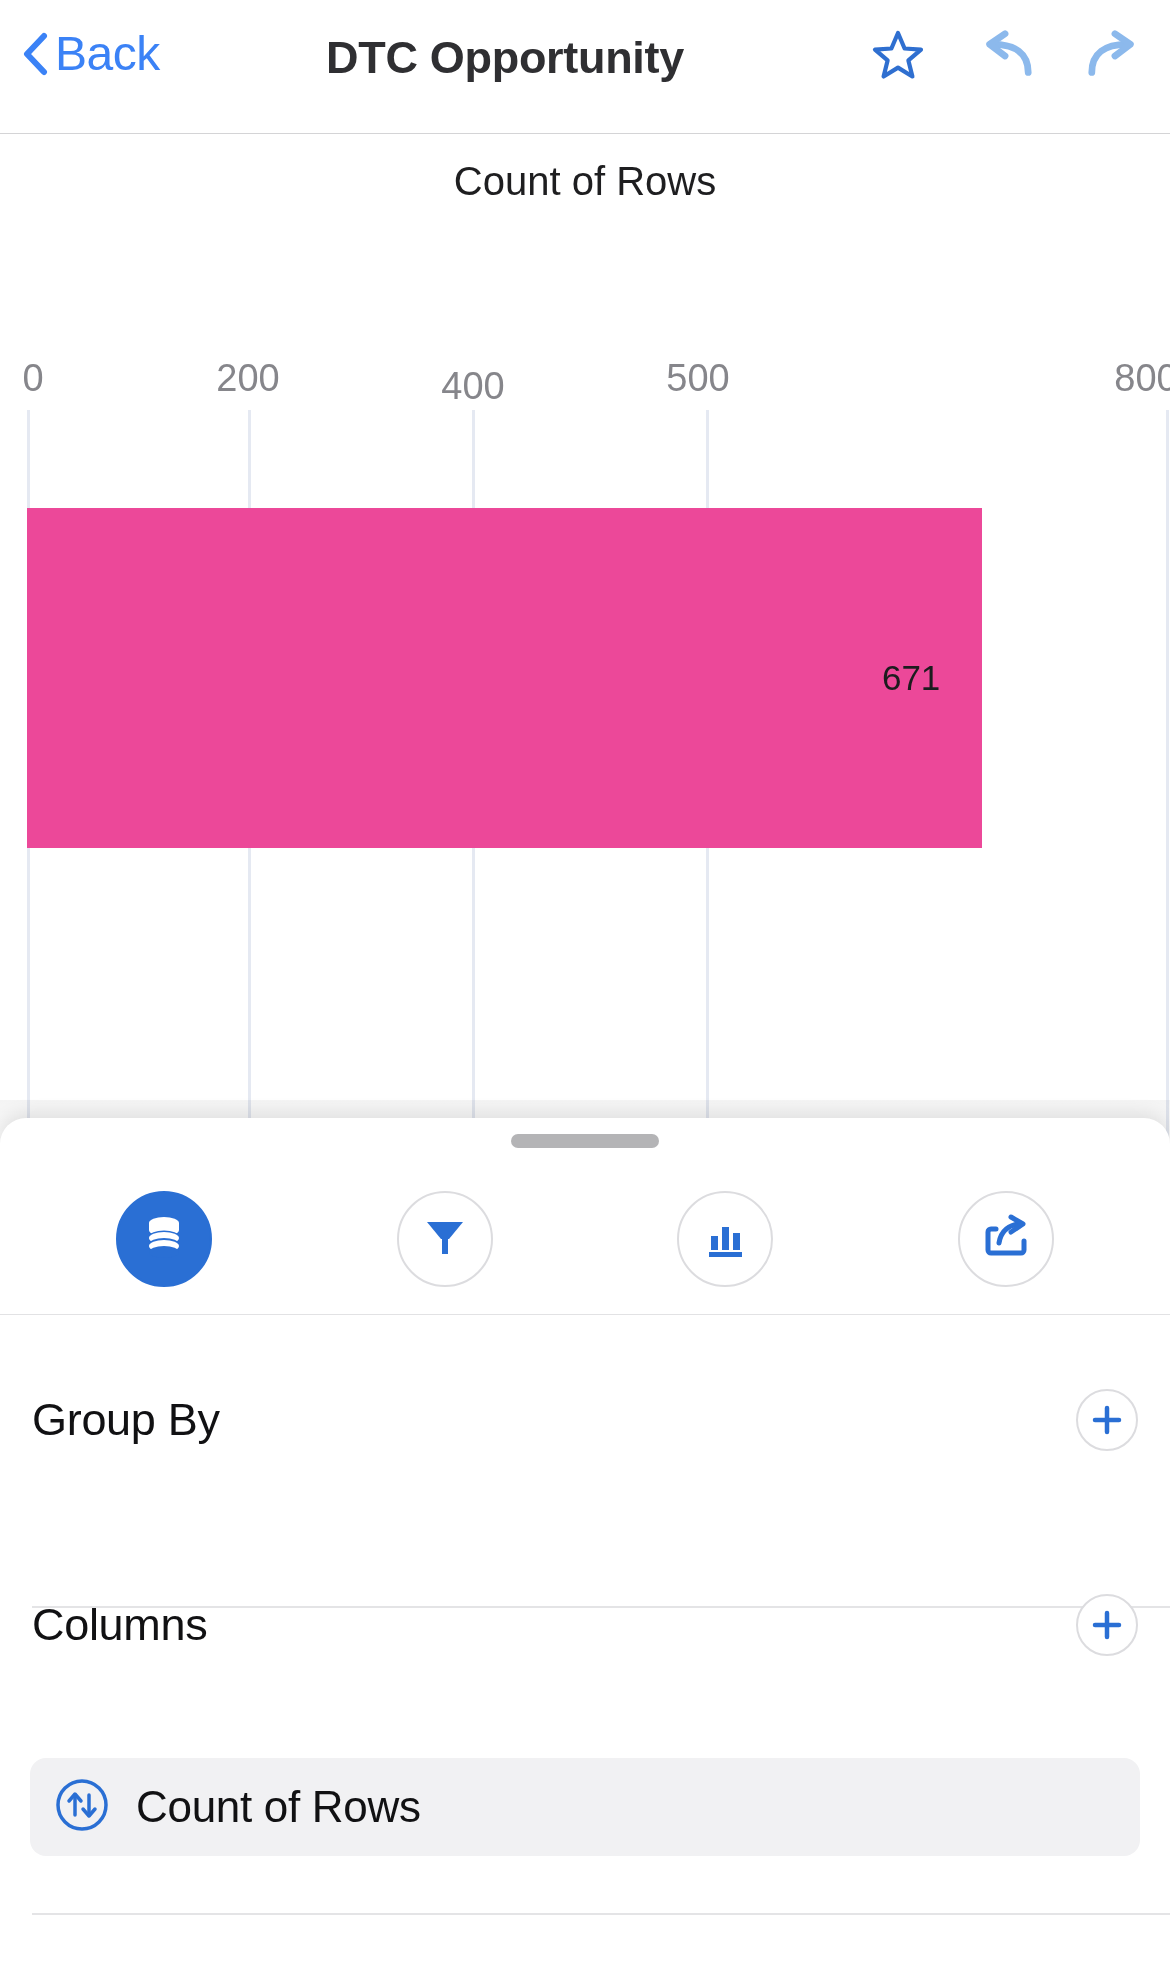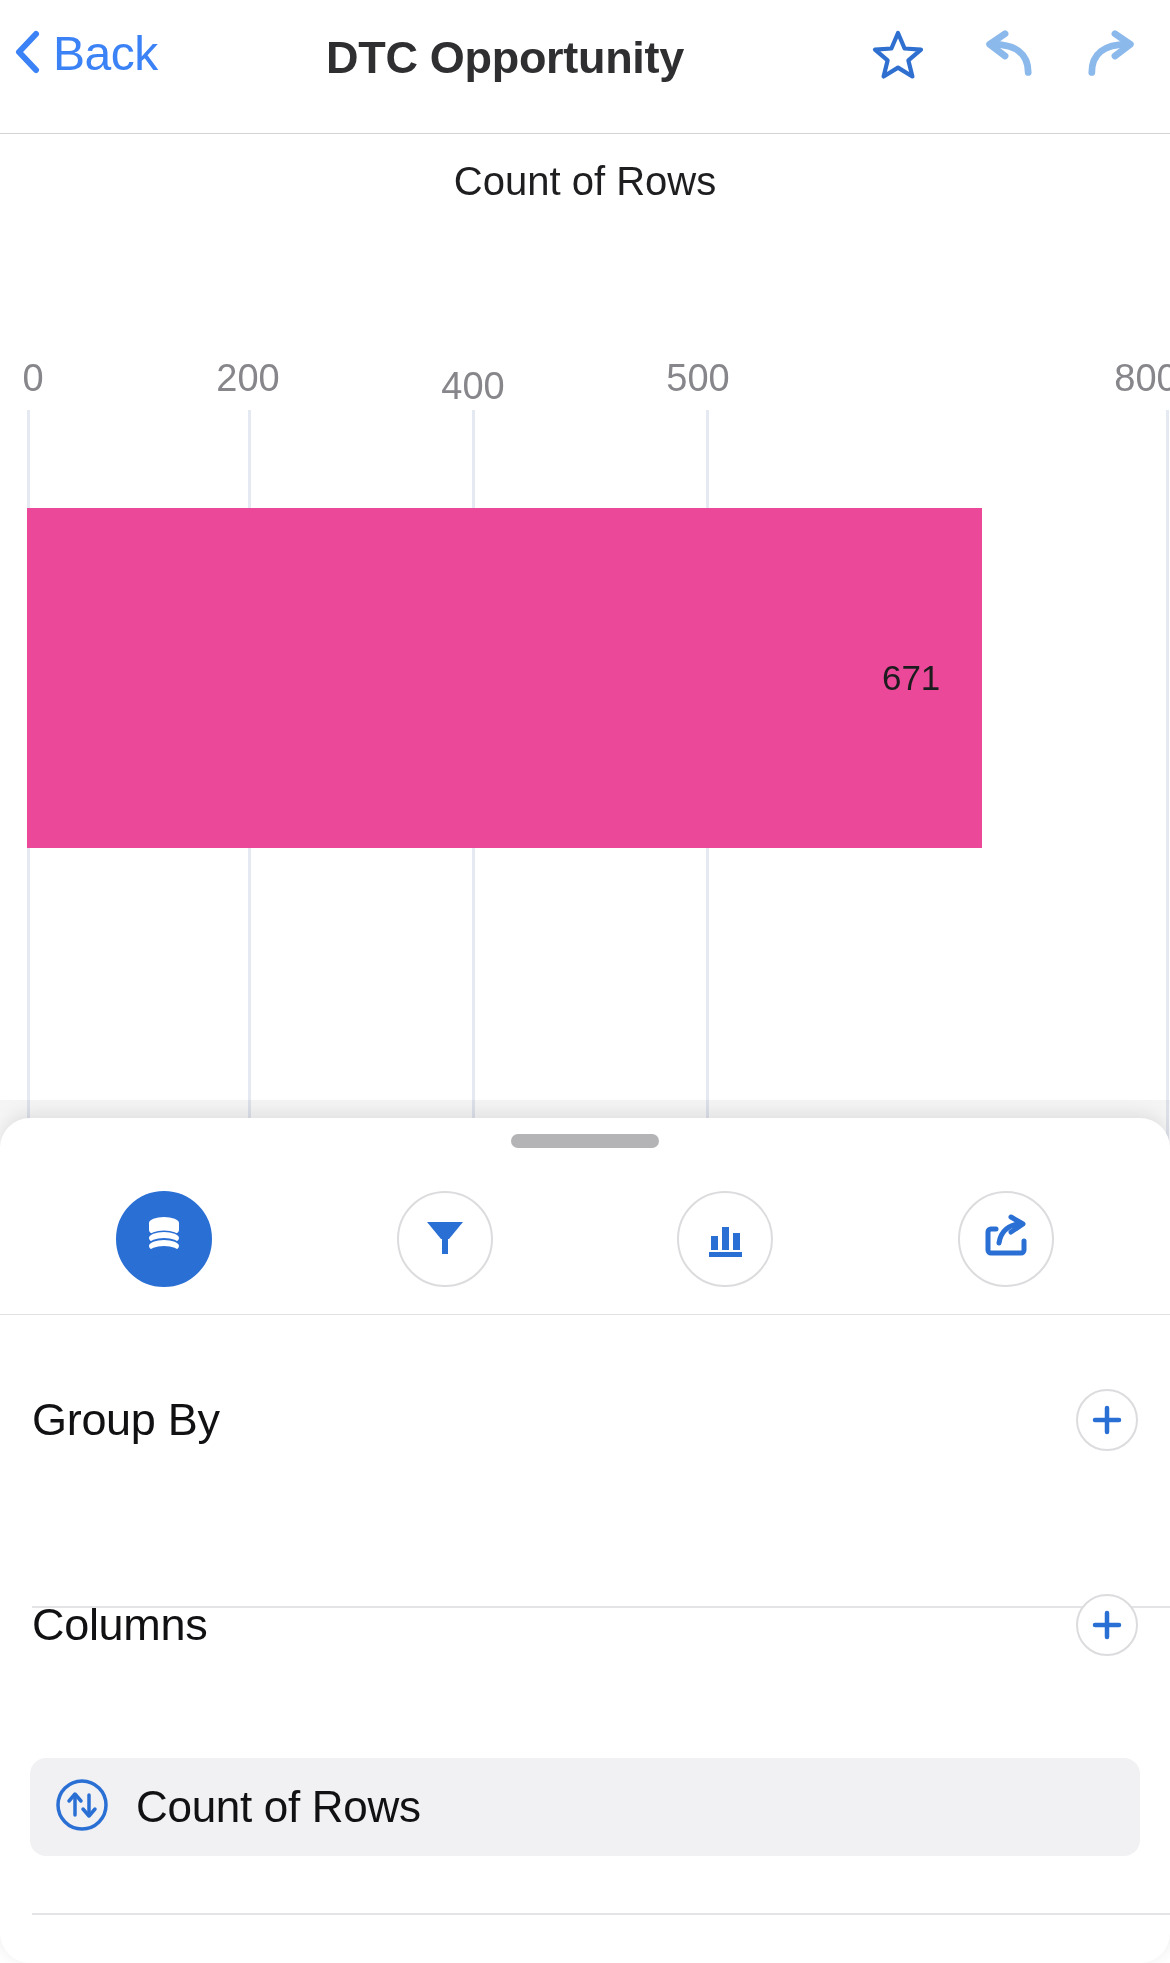--- a/index.html
+++ b/index.html
@@ -11,22 +11,22 @@
   }
   #app { position: relative; width: 1170px; height: 1963px; background: #ffffff; }
 
   
   .nav-bar {
     position: absolute; top: 0; left: 0; width: 1170px; height: 134px;
     background: #ffffff;
     border-bottom: 1px solid #d4d4d6;
   }
   .nav-back {
-    position: absolute; left: 14px; top: 30px;
-    display: flex; gap: 13px;
+    position: absolute; left: 22px; top: 30px;
+    display: flex; align-items: center; gap: 7px;
     cursor: pointer;
   }
   .nav-back .chev {
     width: 26px; height: 44px; display: block;
   }
   .nav-back-label {
     font-size: 48px; color: #3b82f6; letter-spacing: -0.5px;
     line-height: 48px;
   }
   .nav-title {
@@ -88,21 +88,20 @@
   .sheet-shadow {
     position: absolute; top: 1100px; left: 0; width: 1170px; height: 160px;
     background: linear-gradient(to bottom, rgba(0,0,0,0.045), rgba(0,0,0,0) 60%);
     pointer-events: none;
   }
   .sheet {
     position: absolute; top: 1118px; left: 0; width: 1170px; height: 845px;
     background: #ffffff;
     border-top-left-radius: 26px; border-top-right-radius: 26px;
     box-shadow: 0 -4px 18px rgba(0,0,0,0.10);
-    border-radius: 30px;
   }
   .grabber {
     position: absolute; top: 16px; left: 50%; transform: translateX(-50%);
     width: 148px; height: 14px; border-radius: 7px; background: #b4b4b6;
     cursor: grab;
   }
   .toolbar {
     position: absolute; top: 45px; left: 0; width: 1170px; height: 152px;
     display: flex; align-items: center; justify-content: space-around;
     padding: 0 24px;

